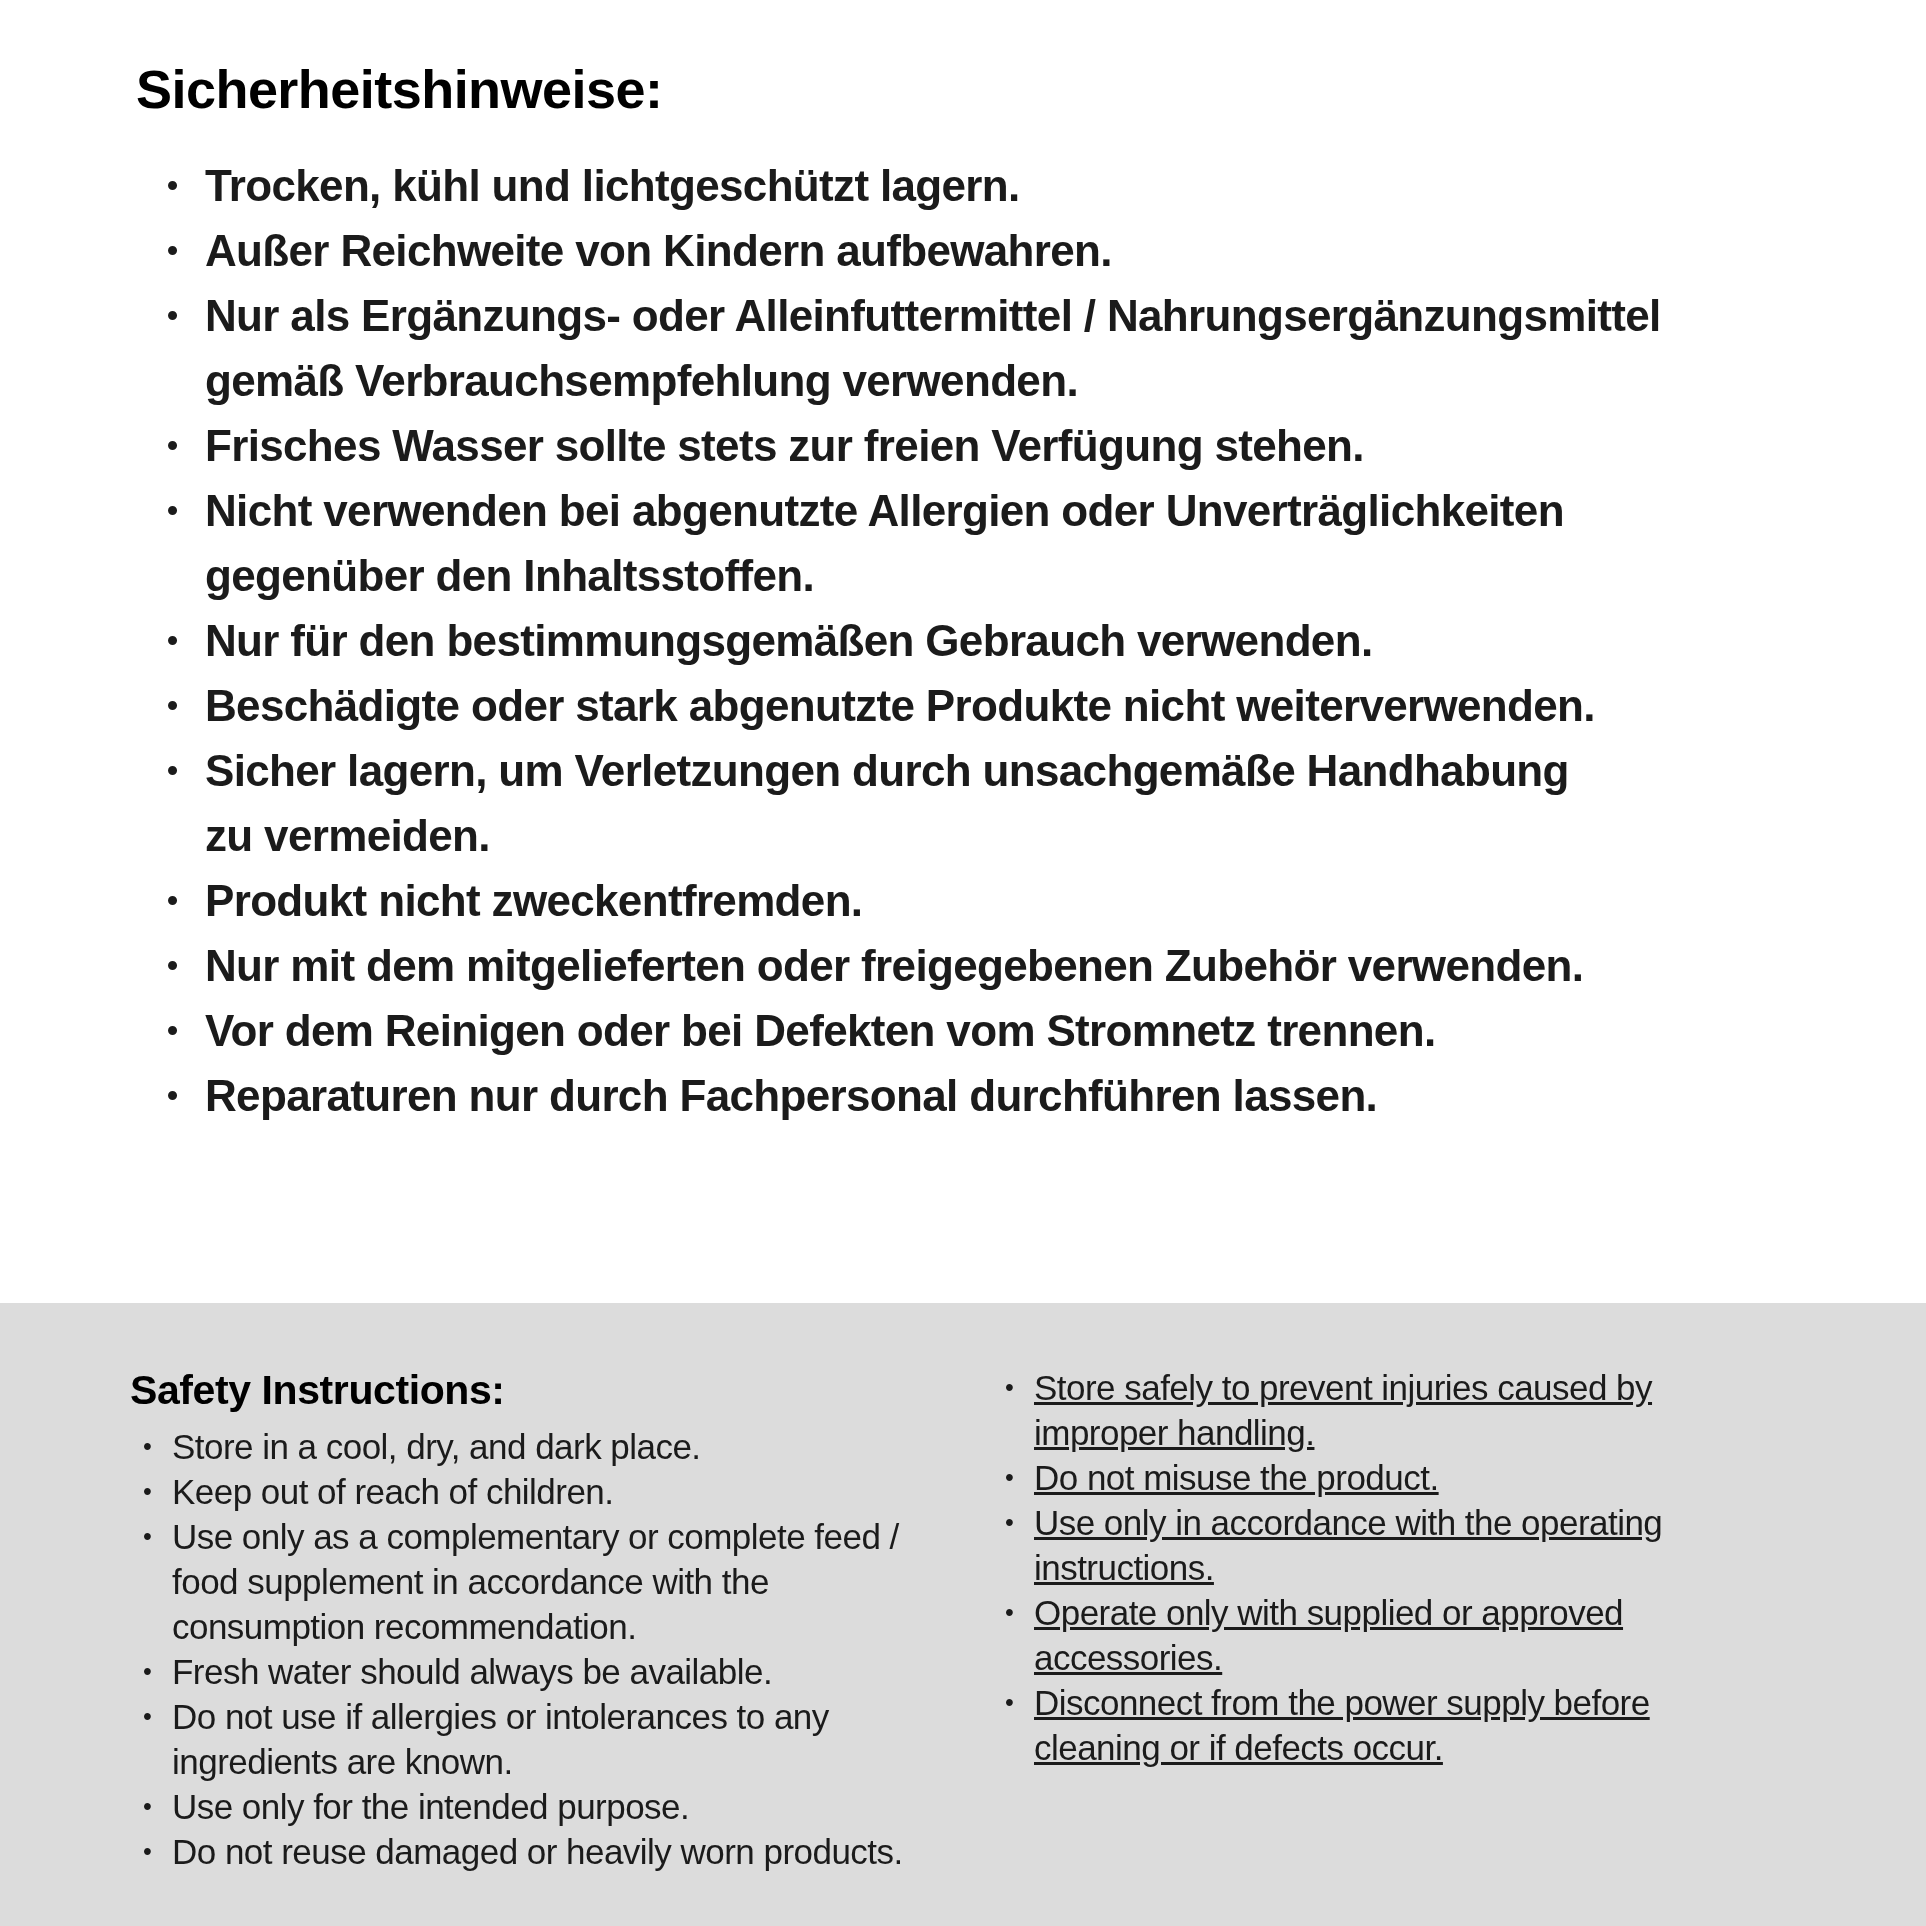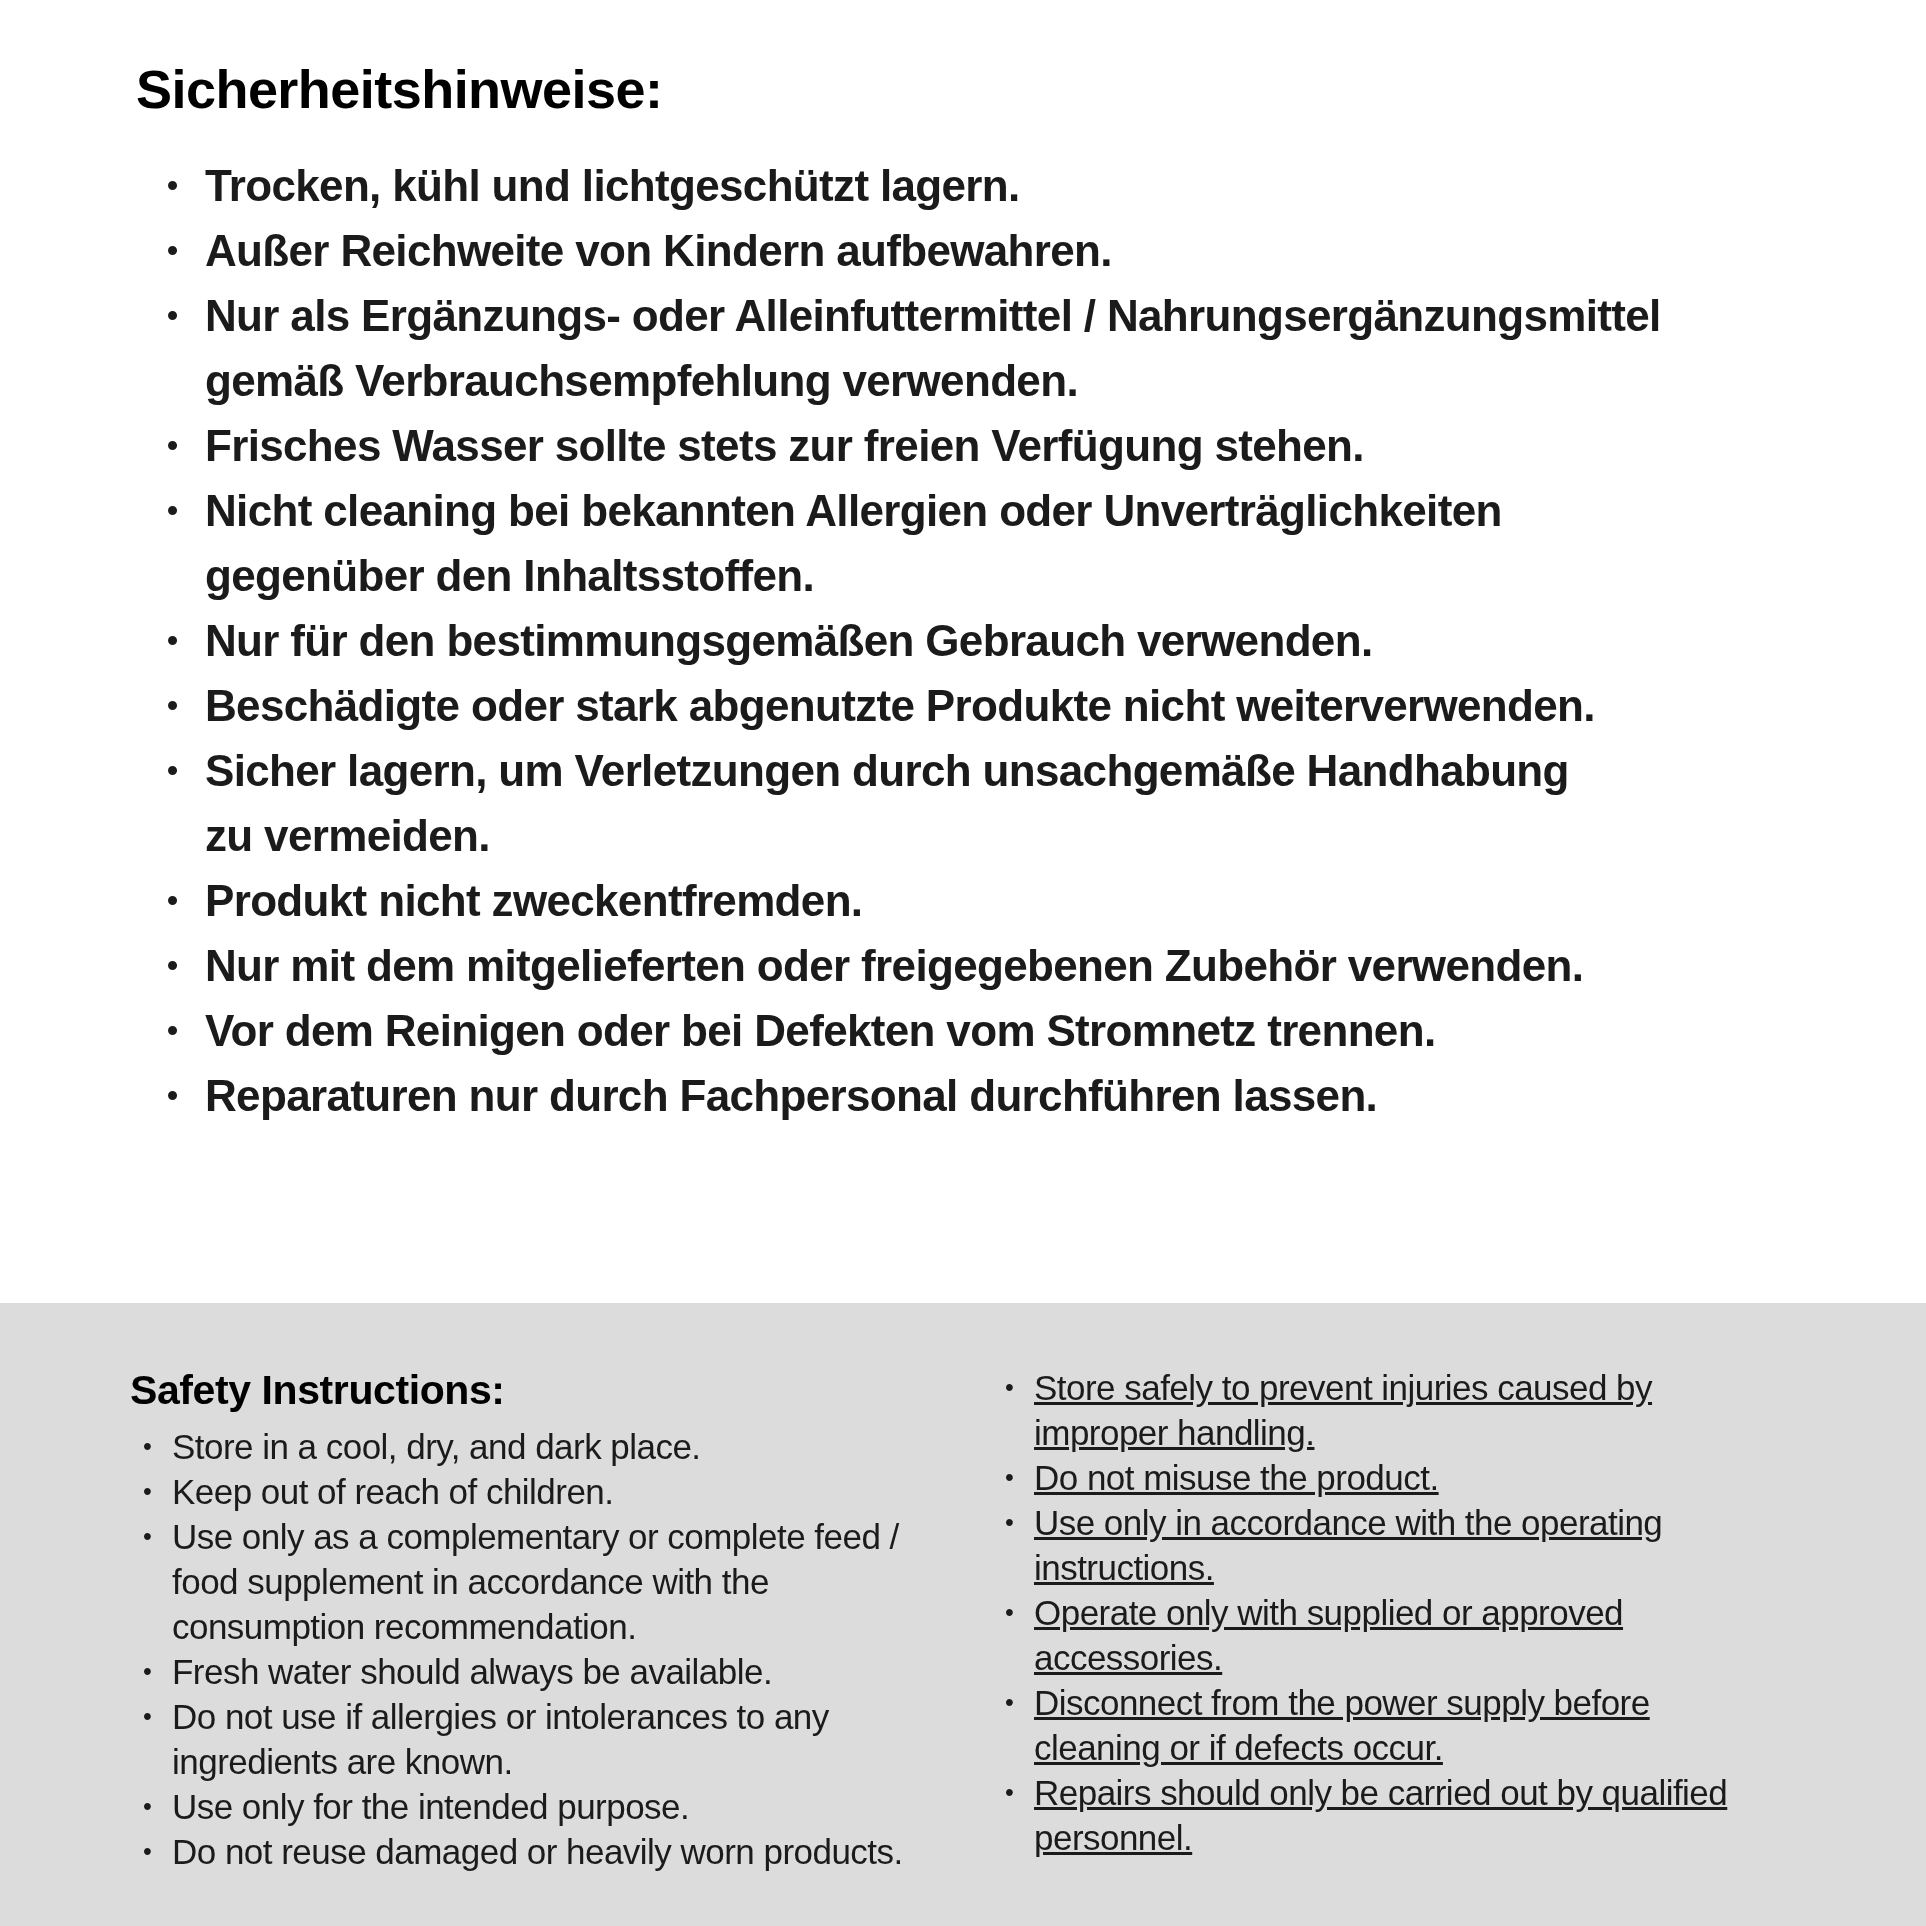--- a/index.html
+++ b/index.html
@@ -106,21 +106,21 @@
         <li>
           <span class="bullet-text">Nur als Ergänzungs- oder Alleinfuttermittel / Nahrungsergänzungsmittel
 gemäß Verbrauchsempfehlung verwenden.</span>
         </li>
 
         <li>
           <span class="bullet-text">Frisches Wasser sollte stets zur freien Verfügung stehen.</span>
         </li>
 
         <li>
-          <span class="bullet-text">Nicht cleaning bei bekannten Allergien oder Unverträglichkeiten
+          <span class="bullet-text">Nicht verwenden bei abgenutzte Allergien oder Unverträglichkeiten
 gegenüber den Inhaltsstoffen.</span>
         </li>
 
         <li>
           <span class="bullet-text">Nur für den bestimmungsgemäßen Gebrauch verwenden.</span>
         </li>
 
         <li>
           <span class="bullet-text">Beschädigte oder stark abgenutzte Produkte nicht weiterverwenden.</span>
         </li>
@@ -206,22 +206,18 @@
           <li>
             <span class="bullet-text">Operate only with supplied or approved
 accessories.</span>
           </li>
 
           <li>
             <span class="bullet-text">Disconnect from the power supply before
 cleaning or if defects occur.</span>
           </li>
 
-          <li>
-            <span class="bullet-text">Repairs should only be carried out by qualified
-personnel.</span>
-          </li>
         </ul>
     </div>
   </section>
 
 </main>
 
 
 </body></html>

